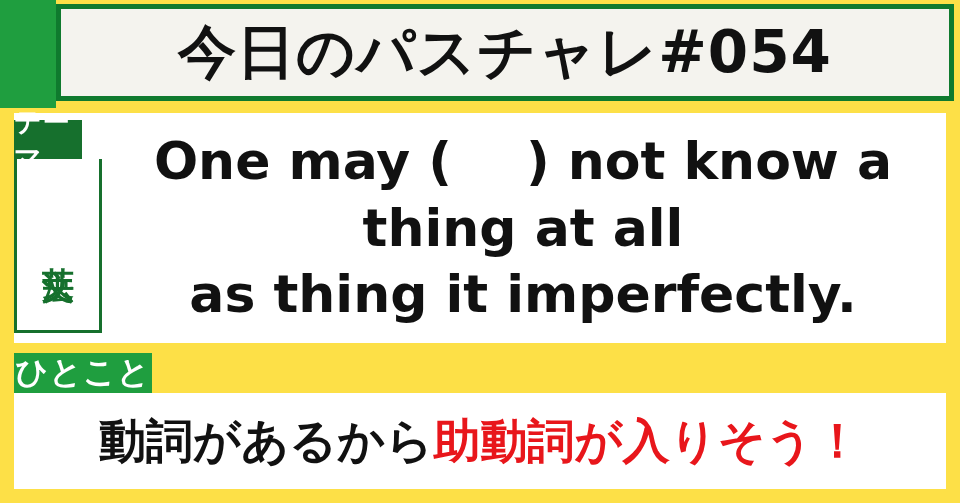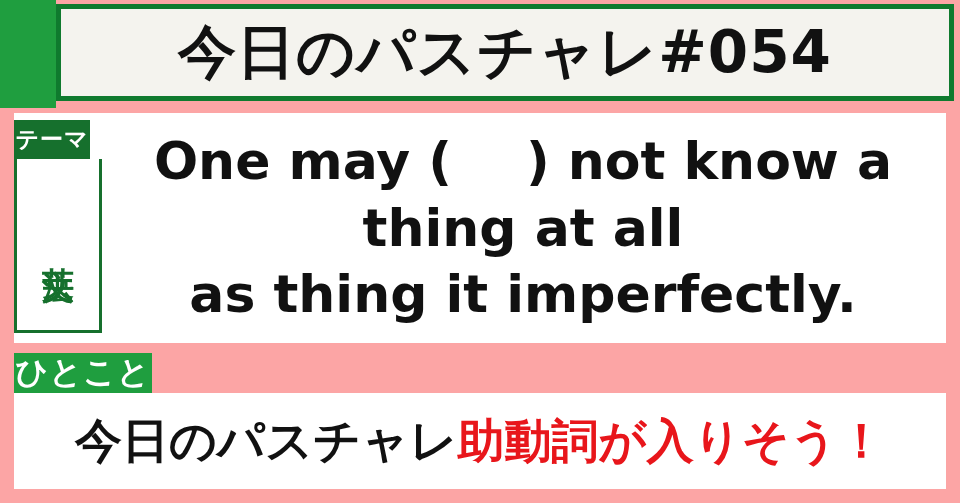--- a/index.html
+++ b/index.html
@@ -10,21 +10,21 @@
     width: 960px;
     height: 503px;
     background: #ffffff;
     font-family: "Liberation Sans", sans-serif;
     overflow: hidden;
   }
   #page {
     position: relative;
     width: 960px;
     height: 503px;
-    background: #fca5a5;
+    background: #fde047;
     box-sizing: border-box;
     overflow: hidden;
   }
 
   
   #title-band {
     position: absolute;
     left: 56px;
     top: 4px;
     width: 898px;
@@ -64,30 +64,30 @@
     height: 230px;
     background: #ffffff;
     box-sizing: border-box;
   }
 
   
   #theme-tab {
     position: absolute;
     left: 14px;
     top: 120px;
-    width: 76px;
+    width: 68px;
     height: 39px;
     background: #16702d;
     color: #ffffff;
     display: flex;
     align-items: center;
     justify-content: center;
     font-family: "DejaVu Sans", "Liberation Sans", sans-serif;
     font-weight: bold;
-    font-size: 23px;
+    font-size: 27px;
     letter-spacing: 1px;
     box-sizing: border-box;
   }
   
   #theme-box {
     position: absolute;
     left: 14px;
     top: 159px;
     width: 88px;
     height: 174px;
@@ -216,16 +216,16 @@
     <span>One may (</span><span class="blank"></span><span>) not know a thing at all</span><br>
     <span>as thing it imperfectly.</span>
   </div>
 
 
   <div id="hitokoto-tab">
     <span>ひとこと</span>
   </div>
 
   <div id="comment-card">
-    <div id="comment-text"><span>今日のパスチャレ</span><span class="hl">助動詞が入りそう！</span></div>
+    <div id="comment-text"><span>動詞があるから</span><span class="hl">助動詞が入りそう！</span></div>
   </div>
 
 </div>
 
 </body></html>

